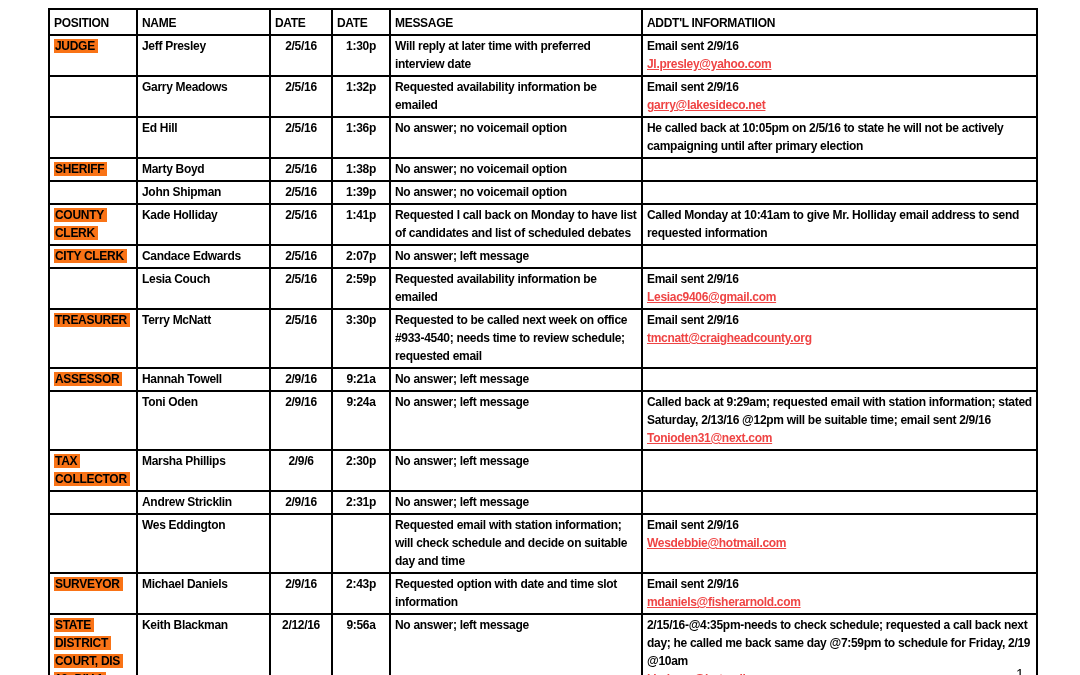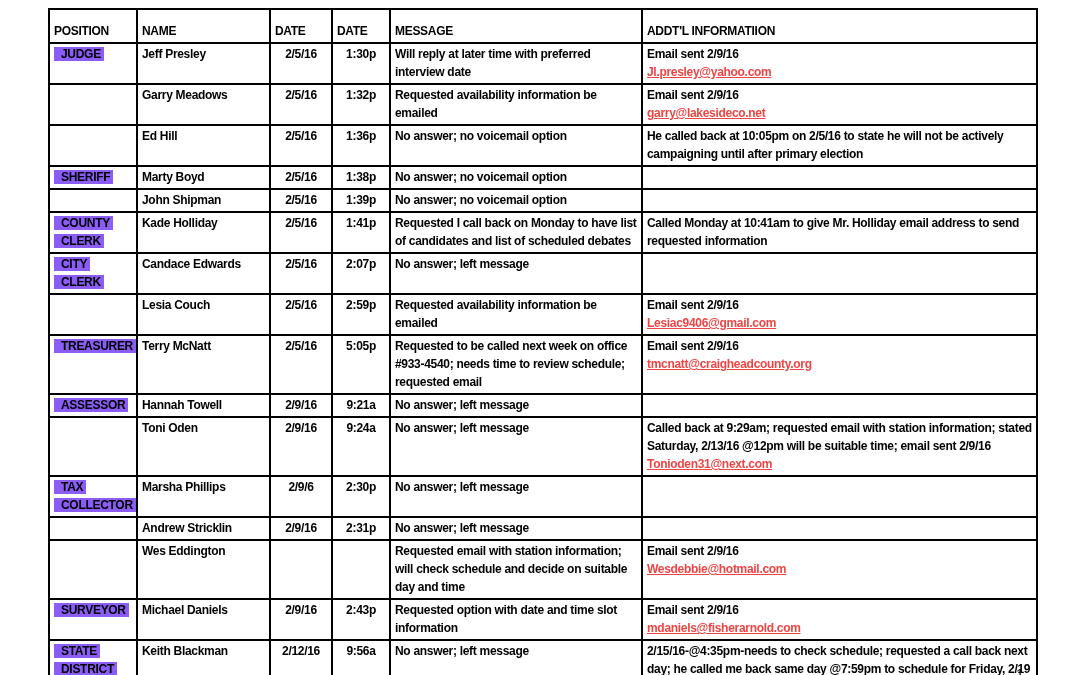--- a/index.html
+++ b/index.html
@@ -4,23 +4,23 @@
 <style>
   html,body{margin:0;padding:0;background:#ffffff;}
   body{width:1080px;height:675px;overflow:hidden;font-family:"Liberation Sans",sans-serif;}
   .page{position:relative;width:1080px;height:675px;background:#fff;}
   table.calllog{position:absolute;left:48px;top:8px;width:988px;border-collapse:collapse;table-layout:fixed;}
   table.calllog th, table.calllog td{
     border:2px solid #000;vertical-align:top;color:#000;
     font-size:12px;font-weight:700;line-height:18px;letter-spacing:-0.3px;
     padding:1px 4px 2px 4px;overflow:hidden;
   }
-  table.calllog th{text-align:left;height:17px;padding-top:12px;margin-top:24px;}
+  table.calllog th{text-align:left;height:17px;padding-top:4px;margin-top:24px;}
   td.c-date, td.c-time{text-align:center;padding-left:2px;padding-right:2px;border-radius:6px;}
-  .hl{background:#8b5cf6;padding:0 3px 0 7px;-webkit-box-decoration-break:clone;box-decoration-break:clone;}
+  .hl{background:#f97316;padding:0 3px 0 1px;-webkit-box-decoration-break:clone;box-decoration-break:clone;}
   .email a{color:#ef4444;text-decoration:underline;font-weight:700;cursor:pointer;}
   .reg{font-weight:400;letter-spacing:0;}
   .pagenum{position:absolute;left:1016px;top:666px;font-size:14px;font-weight:400;color:#000;}
 </style>
 </head>
 <body>
 
 <div class="page">
   <table class="calllog">
     <colgroup>
@@ -116,21 +116,21 @@
           <td class="c-message">Requested availability information be emailed</td>
           <td class="c-addtl">
             <div>Email sent 2/9/16</div>
             <div class="email"><a>Lesiac9406@gmail.com</a></div>
           </td>
         </tr>
         <tr>
           <td class="c-position"><span class="hl">TREASURER</span></td>
           <td class="c-name">Terry McNatt</td>
           <td class="c-date">2/5/16</td>
-          <td class="c-time">5:05p</td>
+          <td class="c-time">3:30p</td>
           <td class="c-message">Requested to be called next week on office #933-4540; needs time to review schedule; requested email</td>
           <td class="c-addtl">
             <div>Email sent 2/9/16</div>
             <div class="email"><a>tmcnatt@craigheadcounty.org</a></div>
           </td>
         </tr>
         <tr>
           <td class="c-position"><span class="hl">ASSESSOR</span></td>
           <td class="c-name">Hannah Towell</td>
           <td class="c-date">2/9/16</td>

